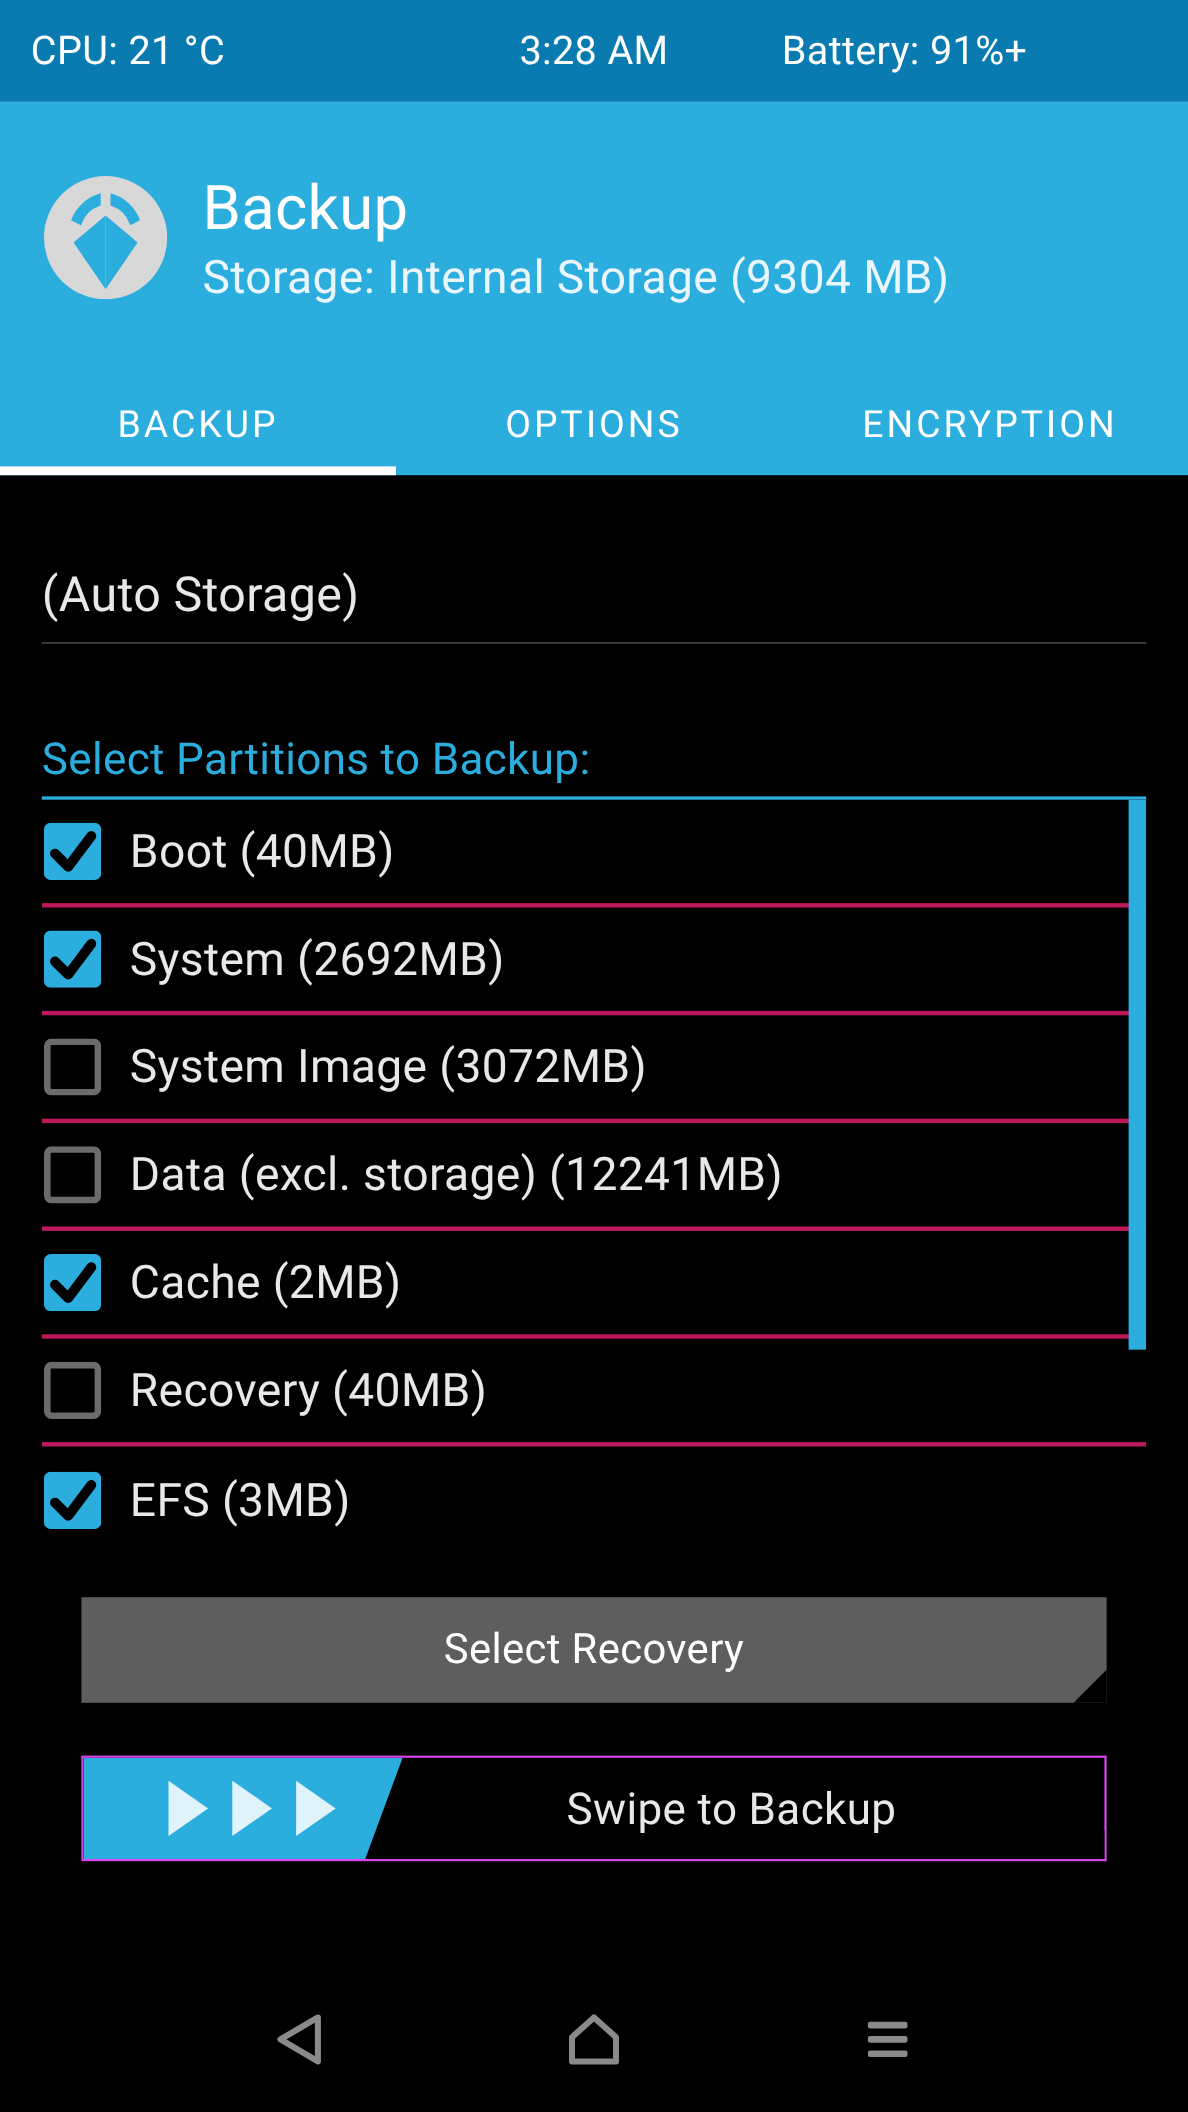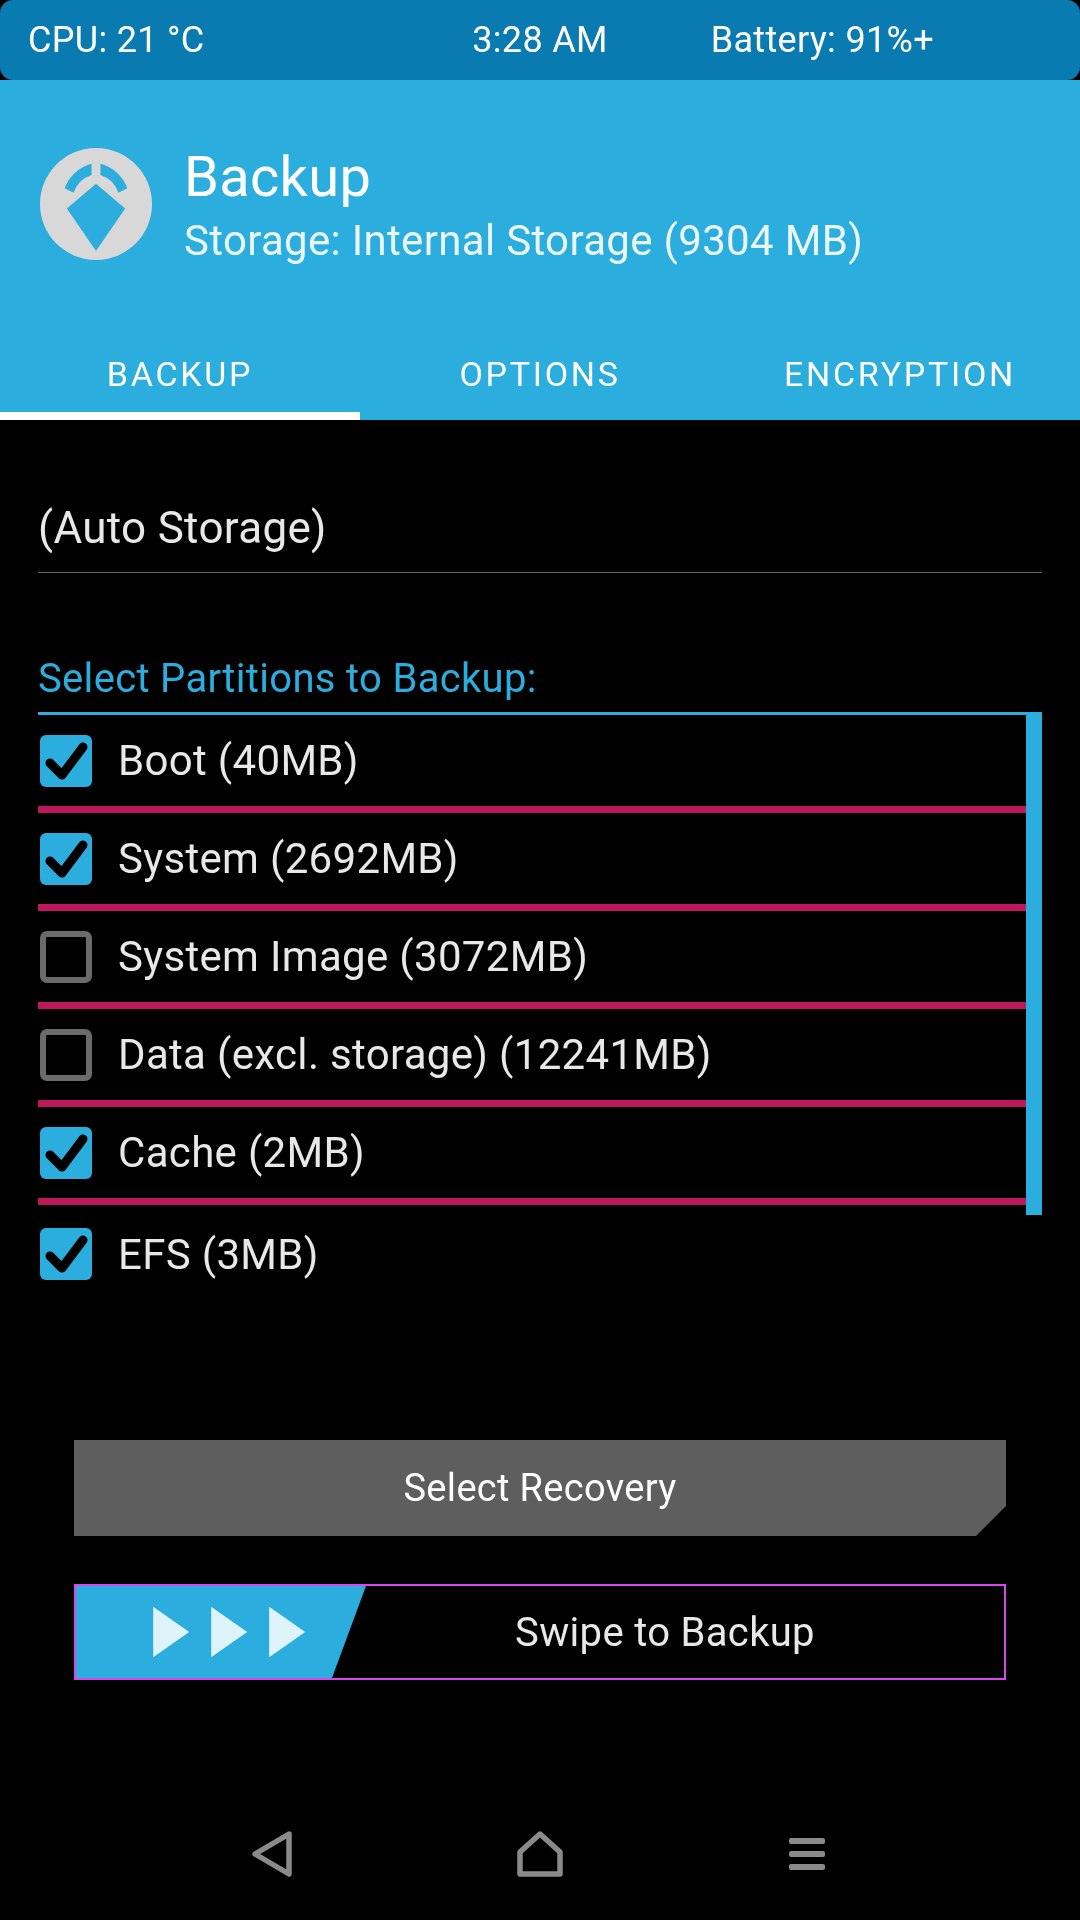--- a/index.html
+++ b/index.html
@@ -7,27 +7,26 @@
     width: 1080px;
     height: 1920px;
     overflow: hidden;
     font-family: -apple-system, Roboto, "Segoe UI", Arial, sans-serif;
     background: #000;
     color: #fff;
     letter-spacing: 0.02em;
   }
 
   .status-bar {
-    height: 80px;
+    height: 92px;
     background: #0a7bb1;
     display: flex;
     align-items: center;
     padding: 0 28px;
     font-size: 36px;
-    border-radius: 13px;
   }
   .status-bar .left { flex: 1; text-align: left; }
   .status-bar .center { flex: 1; text-align: center; }
   .status-bar .right { flex: 1; text-align: left; }
 
   .header {
     background: #2badde;
     height: 340px;
     display: flex;
     flex-direction: column;
@@ -123,21 +122,21 @@
     right: 0; top: 0;
     width: 16px;
     height: 500px;
     background: #2badde;
   }
 
   .partition-item {
     display: flex;
     align-items: center;
     height: 98px;
-    border-bottom: 7px solid #be185d;
+    border-bottom: 4px solid #be185d;
     padding: 0 2px;
   }
   .partition-item:last-child { border-bottom: none; }
 
   .checkbox {
     width: 52px; height: 52px;
     margin-right: 26px;
     flex-shrink: 0;
     display: block;
   }
@@ -307,20 +306,26 @@
           <span class="partition-label">Data (excl. storage) (12241MB)</span>
         </div>
         <div class="partition-item">
           <svg viewBox="0 0 52 52" class="checkbox checked">
             <rect class="box-fill" x="0" y="0" width="52" height="52" rx="6"></rect>
             <path class="tick" d="M10 28 L22 40 L43 12"></path>
           </svg>
           <span class="partition-label">Cache (2MB)</span>
         </div>
         <div class="partition-item">
+          <svg viewBox="0 0 52 52" class="checkbox">
+            <rect class="box" x="3" y="3" width="46" height="46" rx="4"></rect>
+          </svg>
+          <span class="partition-label">Recovery (40MB)</span>
+        </div>
+        <div class="partition-item">
           <svg viewBox="0 0 52 52" class="checkbox checked">
             <rect class="box-fill" x="0" y="0" width="52" height="52" rx="6"></rect>
             <path class="tick" d="M10 28 L22 40 L43 12"></path>
           </svg>
           <span class="partition-label">EFS (3MB)</span>
         </div>
       </div>
     <div class="scrollbar-track">
       <div class="scrollbar-thumb"></div>
     </div>

